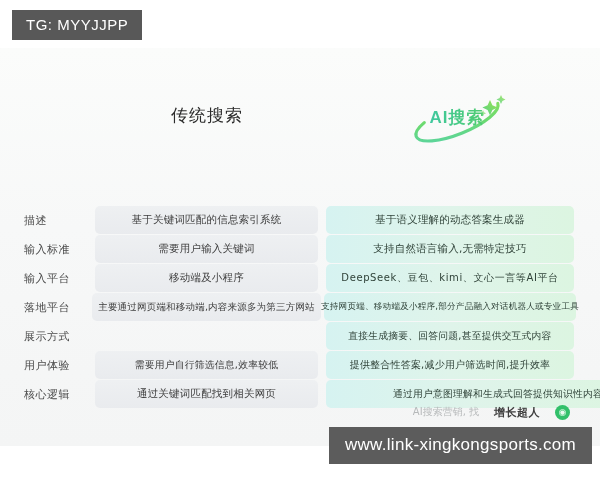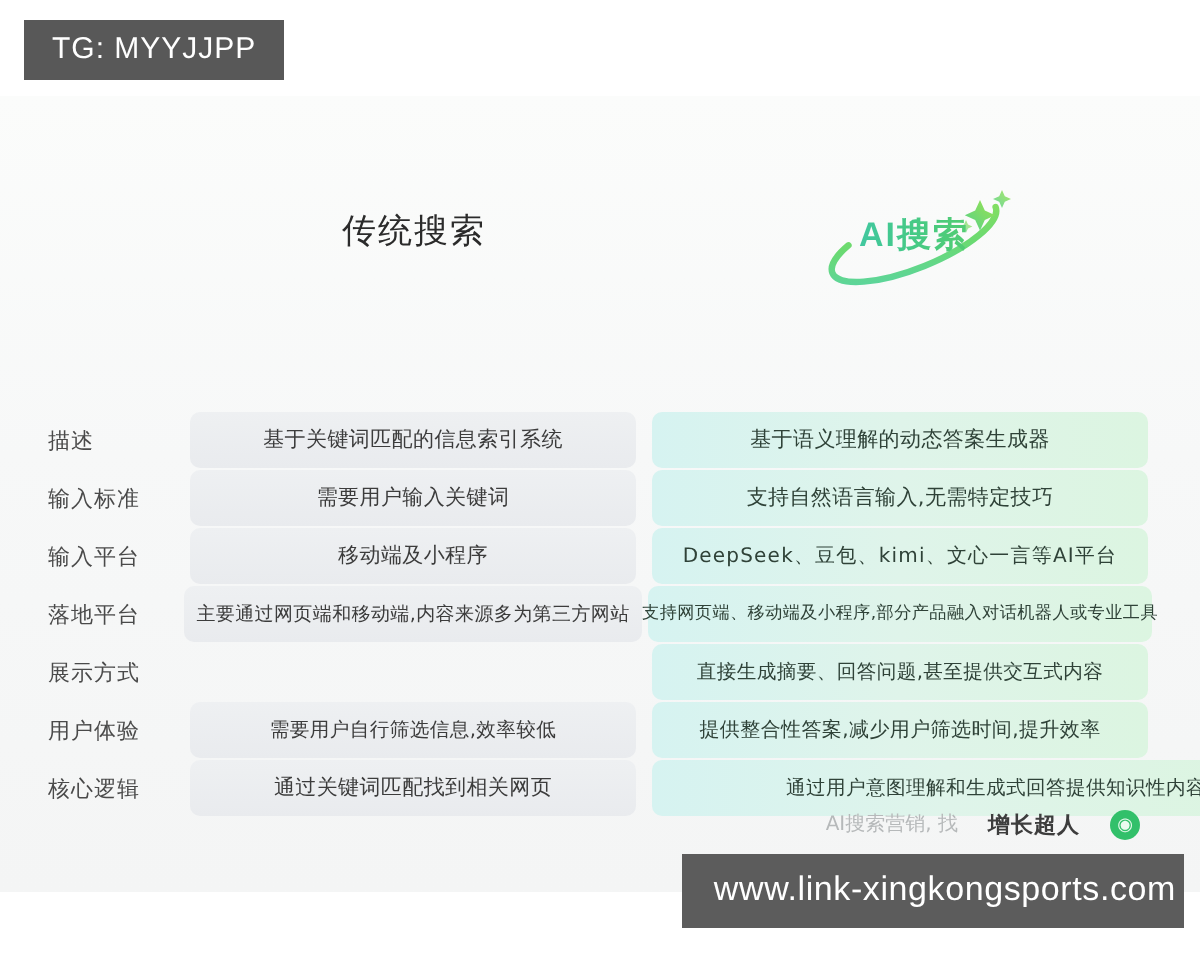--- a/index.html
+++ b/index.html
@@ -15,21 +15,21 @@
     background:#585858;color:#ffffff;
     font-size:15px;letter-spacing:.5px;
     padding:6px 14px 7px 14px;
     z-index:50;white-space:nowrap;
   }
   
   #watermark{
     position:absolute;right:8px;bottom:16px;
     background:#5c5c5c;color:#ffffff;
     font-size:17px;letter-spacing:.3px;
-    padding:8px 4px 9px 16px;
+    padding:8px 16px 9px 16px;
     z-index:50;white-space:nowrap;
   }
   
   #card{
     position:absolute;left:0;top:48px;
     width:600px;height:398px;
     background:linear-gradient(180deg,#fbfcfb 0%,#f7f8f8 45%,#f4f5f5 100%);
   }
   
   #heading-row{

